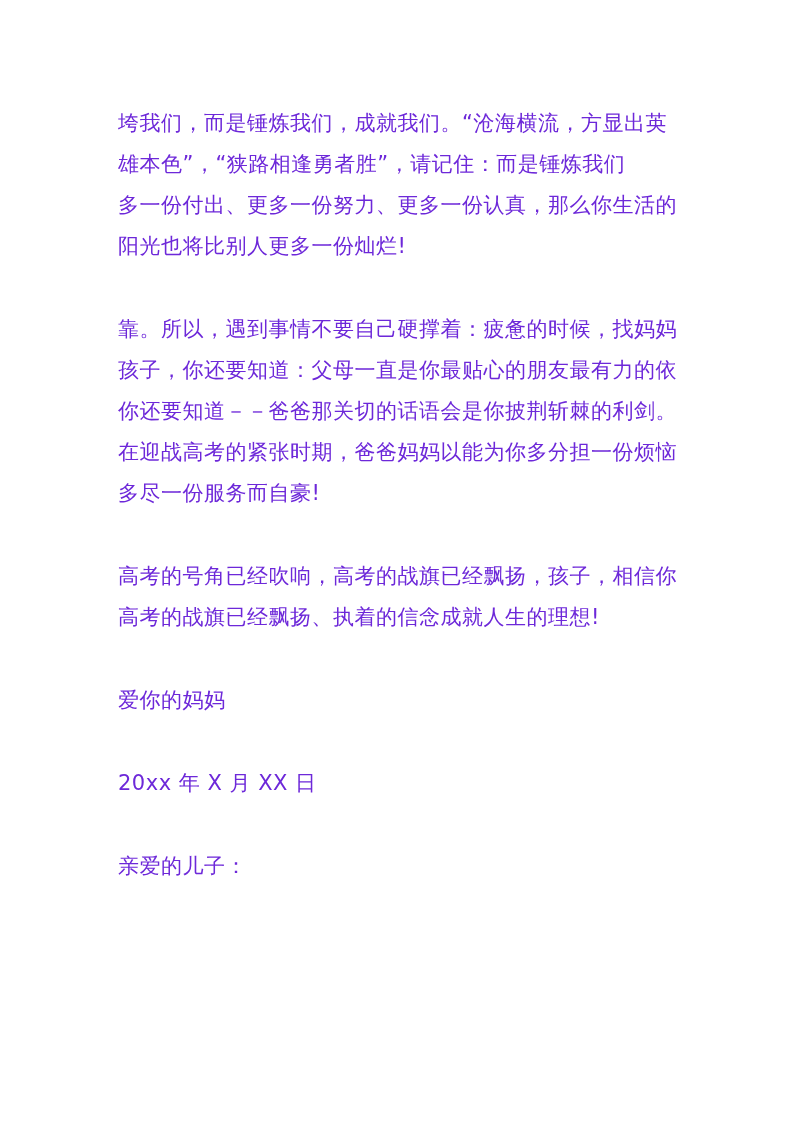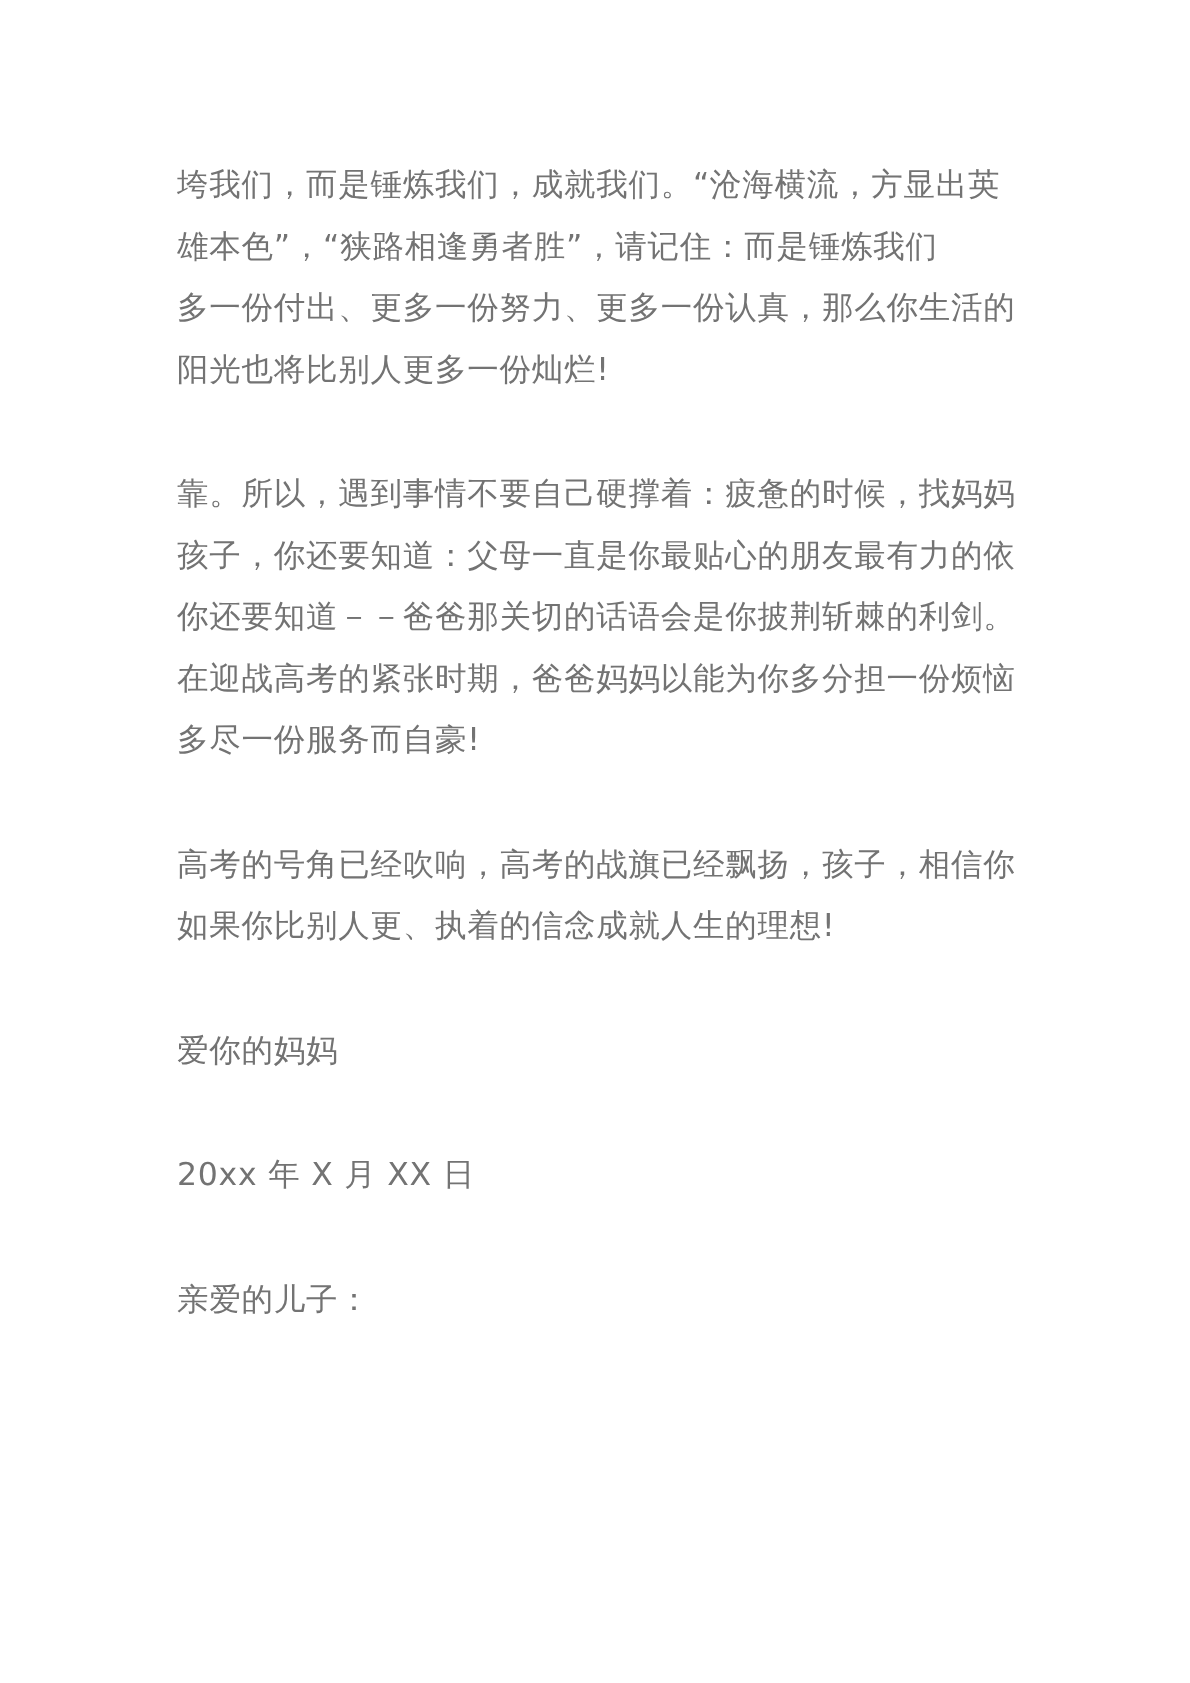--- a/index.html
+++ b/index.html
@@ -32,37 +32,37 @@
     margin-bottom: 0;
   }
   .line {
     white-space: nowrap;
   }
 </style>
 </head>
 <body>
 
 <div class="page" style="background: rgb(255, 255, 255);">
-  <div class="letter" style="color: #737373;">
+  <div class="letter" style="color: #6d28d9;">
       <div class="para">
         <div class="line">垮我们，而是锤炼我们，成就我们。“沧海横流，方显出英</div>
         <div class="line">雄本色”，“狭路相逢勇者胜”，请记住：而是锤炼我们</div>
         <div class="line">多一份付出、更多一份努力、更多一份认真，那么你生活的</div>
         <div class="line">阳光也将比别人更多一份灿烂!</div>
       </div>
       <div class="para">
         <div class="line">靠。所以，遇到事情不要自己硬撑着：疲惫的时候，找妈妈</div>
         <div class="line">孩子，你还要知道：父母一直是你最贴心的朋友最有力的依</div>
         <div class="line">你还要知道－－爸爸那关切的话语会是你披荆斩棘的利剑。</div>
         <div class="line">在迎战高考的紧张时期，爸爸妈妈以能为你多分担一份烦恼</div>
         <div class="line">多尽一份服务而自豪!</div>
       </div>
       <div class="para">
         <div class="line">高考的号角已经吹响，高考的战旗已经飘扬，孩子，相信你</div>
-        <div class="line">如果你比别人更、执着的信念成就人生的理想!</div>
+        <div class="line">高考的战旗已经飘扬、执着的信念成就人生的理想!</div>
       </div>
       <div class="para">
         <div class="line">爱你的妈妈</div>
       </div>
       <div class="para">
         <div class="line">20xx 年 X 月 XX 日</div>
       </div>
       <div class="para">
         <div class="line">亲爱的儿子：</div>
       </div>

